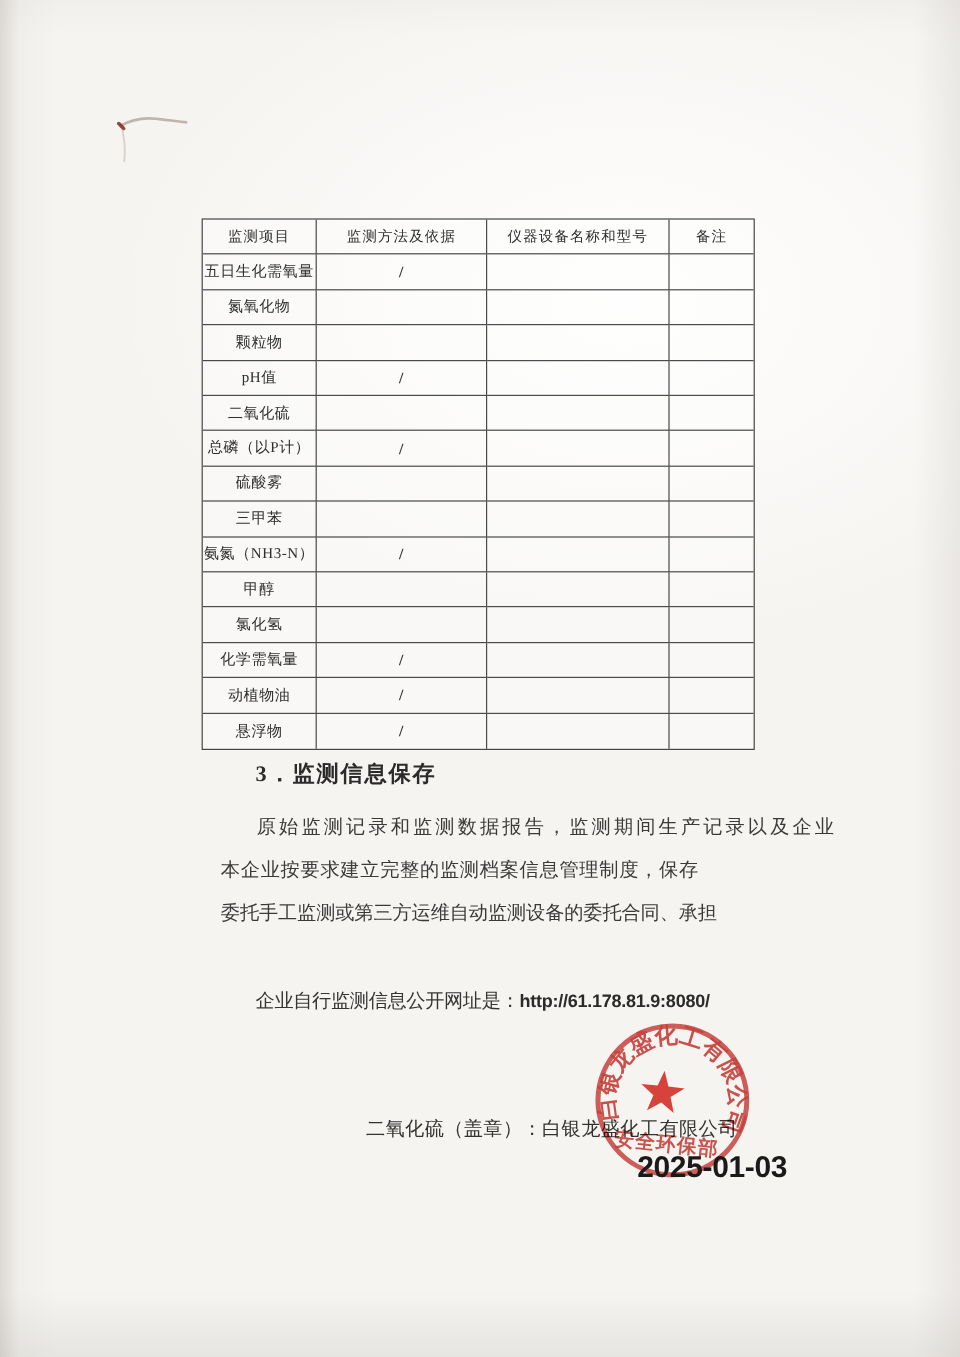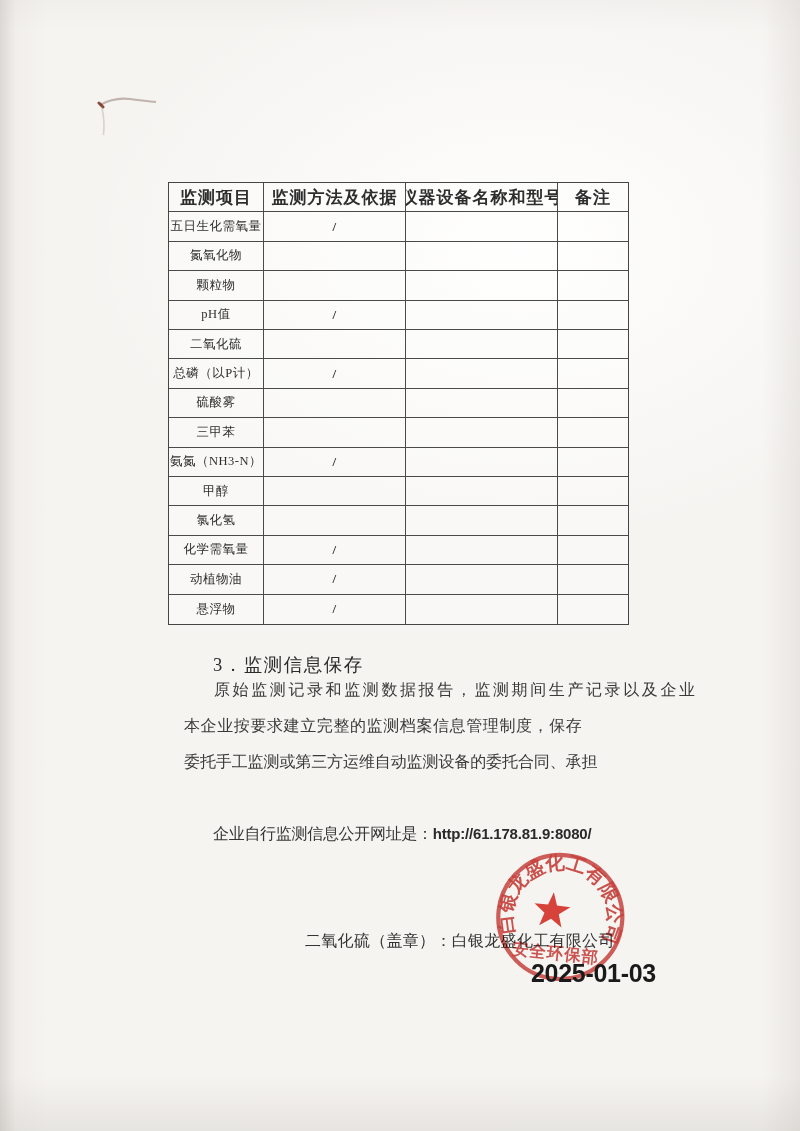--- a/index.html
+++ b/index.html
@@ -34,27 +34,27 @@
   }
   .tbl > div {
     display:flex; align-items:center; justify-content:center;
     border-right:1.3px solid #4a4a4a;
     border-bottom:1.3px solid #4a4a4a;
     font-size:12.5px; letter-spacing:.5px; color:#2e2e2e;
     white-space:nowrap; overflow:hidden;
   }
   .tbl > div:nth-child(4n) { border-right:none; }
   .tbl > div:nth-last-child(-n+4) { border-bottom:none; }
-  .tbl > .th { font-weight:bold; letter-spacing:1px; font-size:17px; }
+  .tbl > .th { font-weight:normal; letter-spacing:1px; font-size:12px; }
   .tbl > .slash { font-size:13px; font-weight:bold; }
 
   
   .heading {
-    position:absolute; left:213px; top:652px;
-    font-size:18.5px; font-weight:normal; letter-spacing:1.5px; color:#2b2b2b;
+    position:absolute; left:213px; top:632px;
+    font-size:18.5px; font-weight:bold; letter-spacing:1.5px; color:#2b2b2b;
     white-space:nowrap;
     text-align:right;
   }
   .para { position:absolute; left:184px; top:672px; width:470px; }
   .para-line {
     height:36px; line-height:36px; font-size:16px; color:#3a3a3a;
     white-space:nowrap;
   }
   .para-line:nth-child(1) { padding-left:30px; letter-spacing:2.6px; }
   .para-line:nth-child(2) { letter-spacing:0.6px; }

